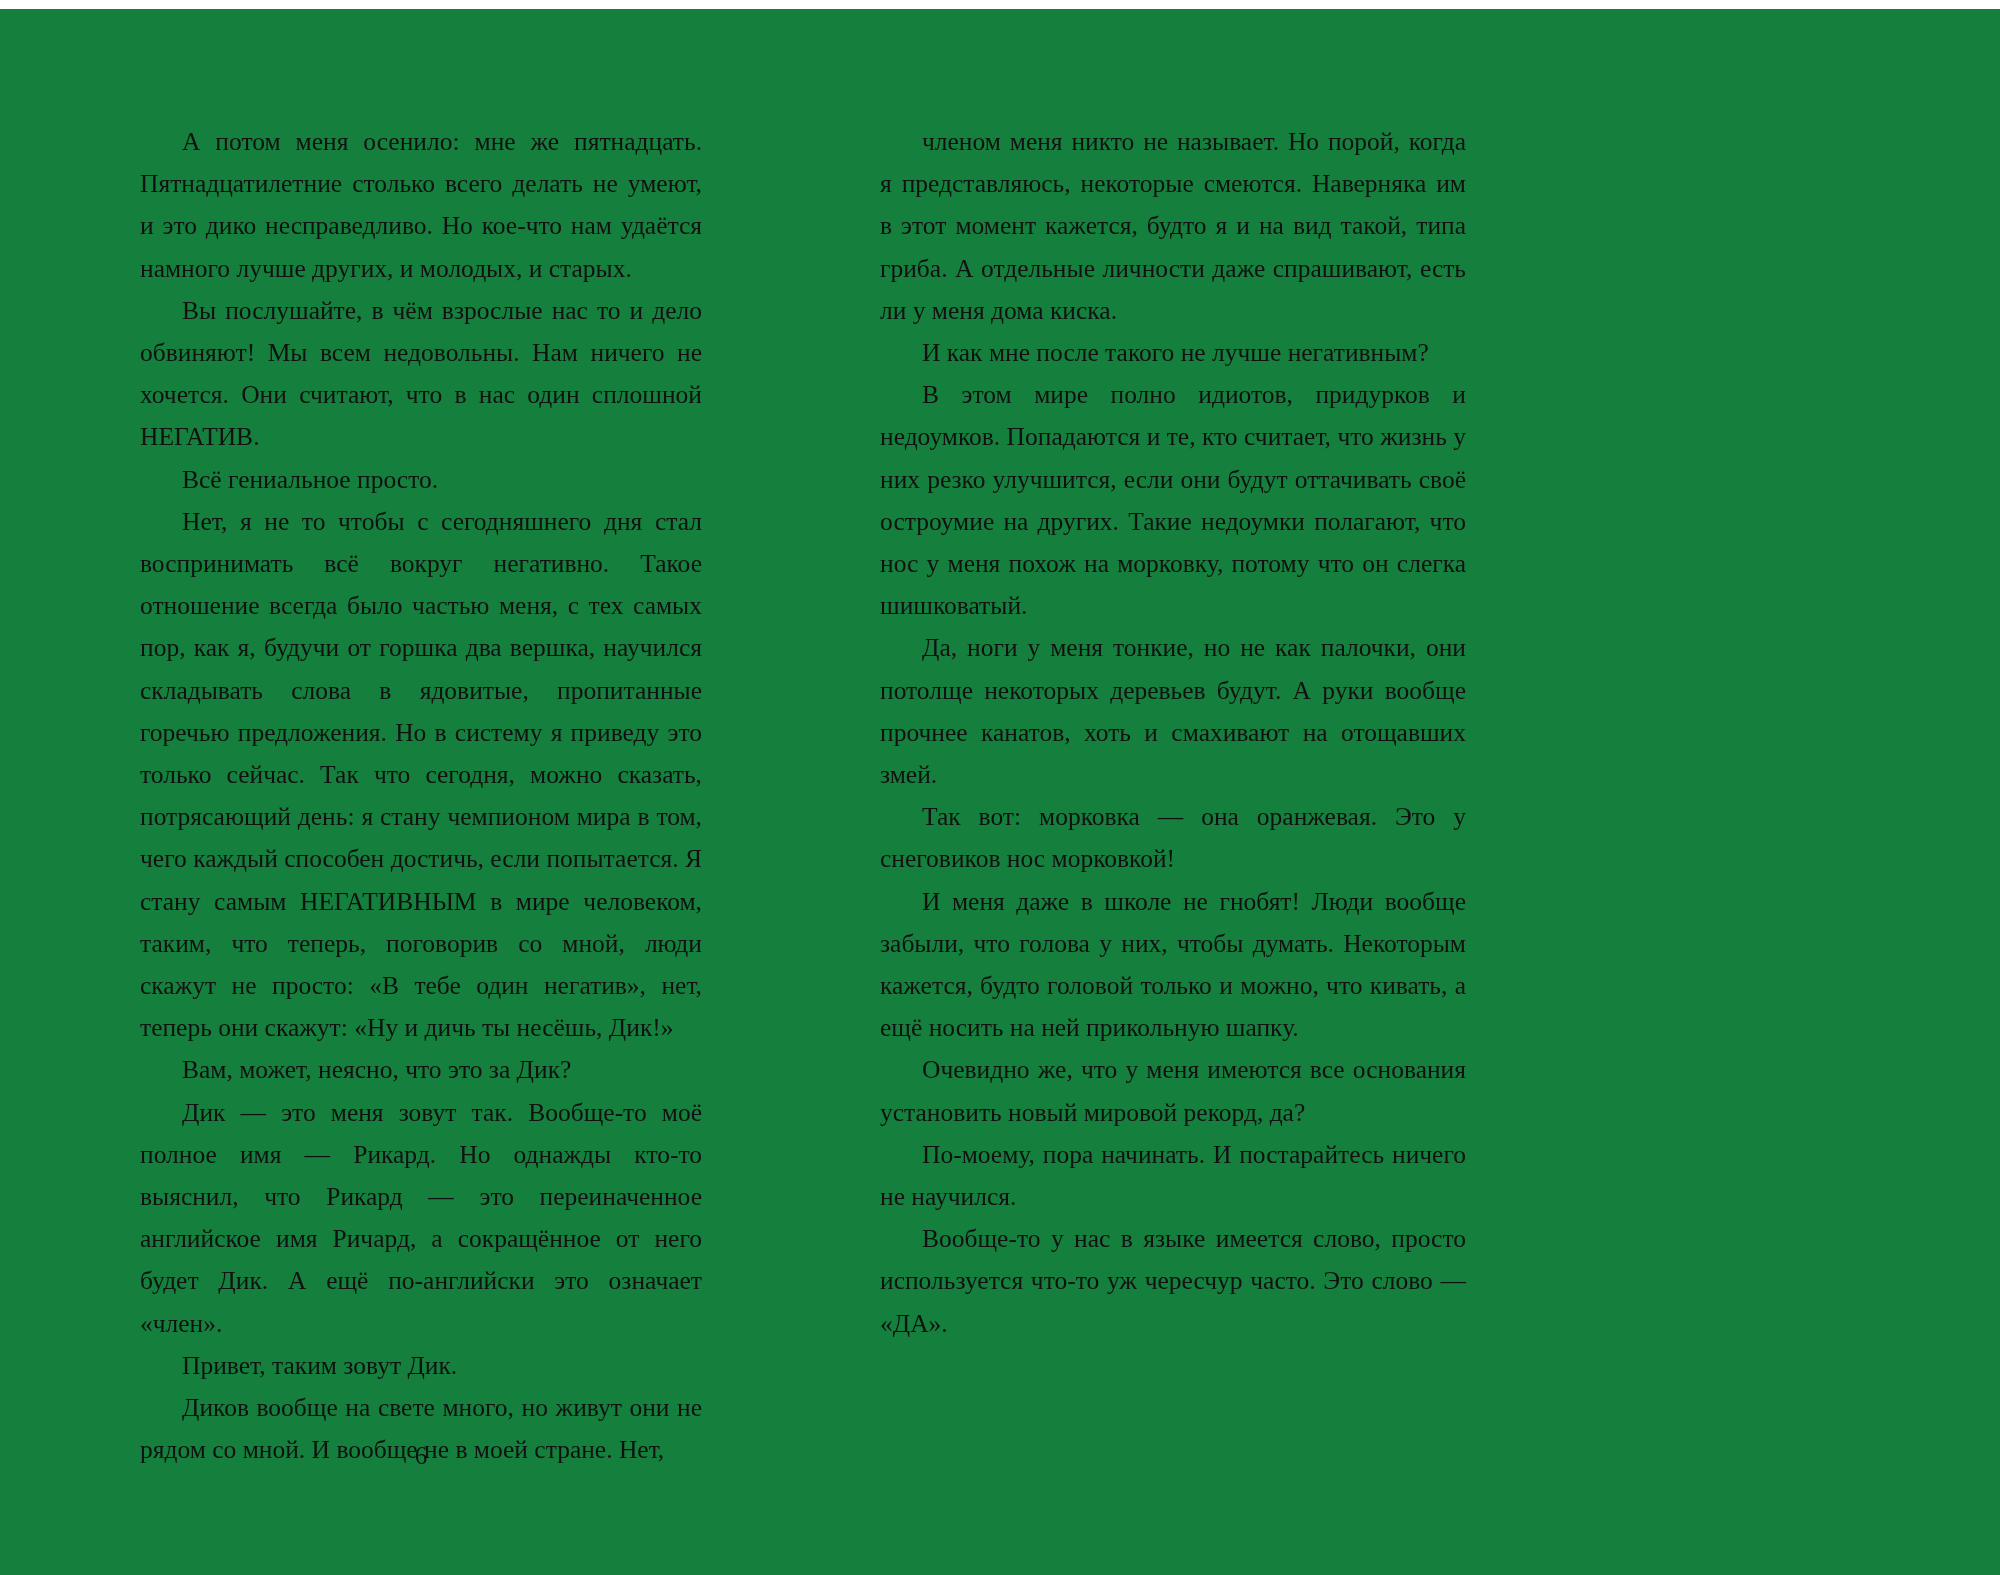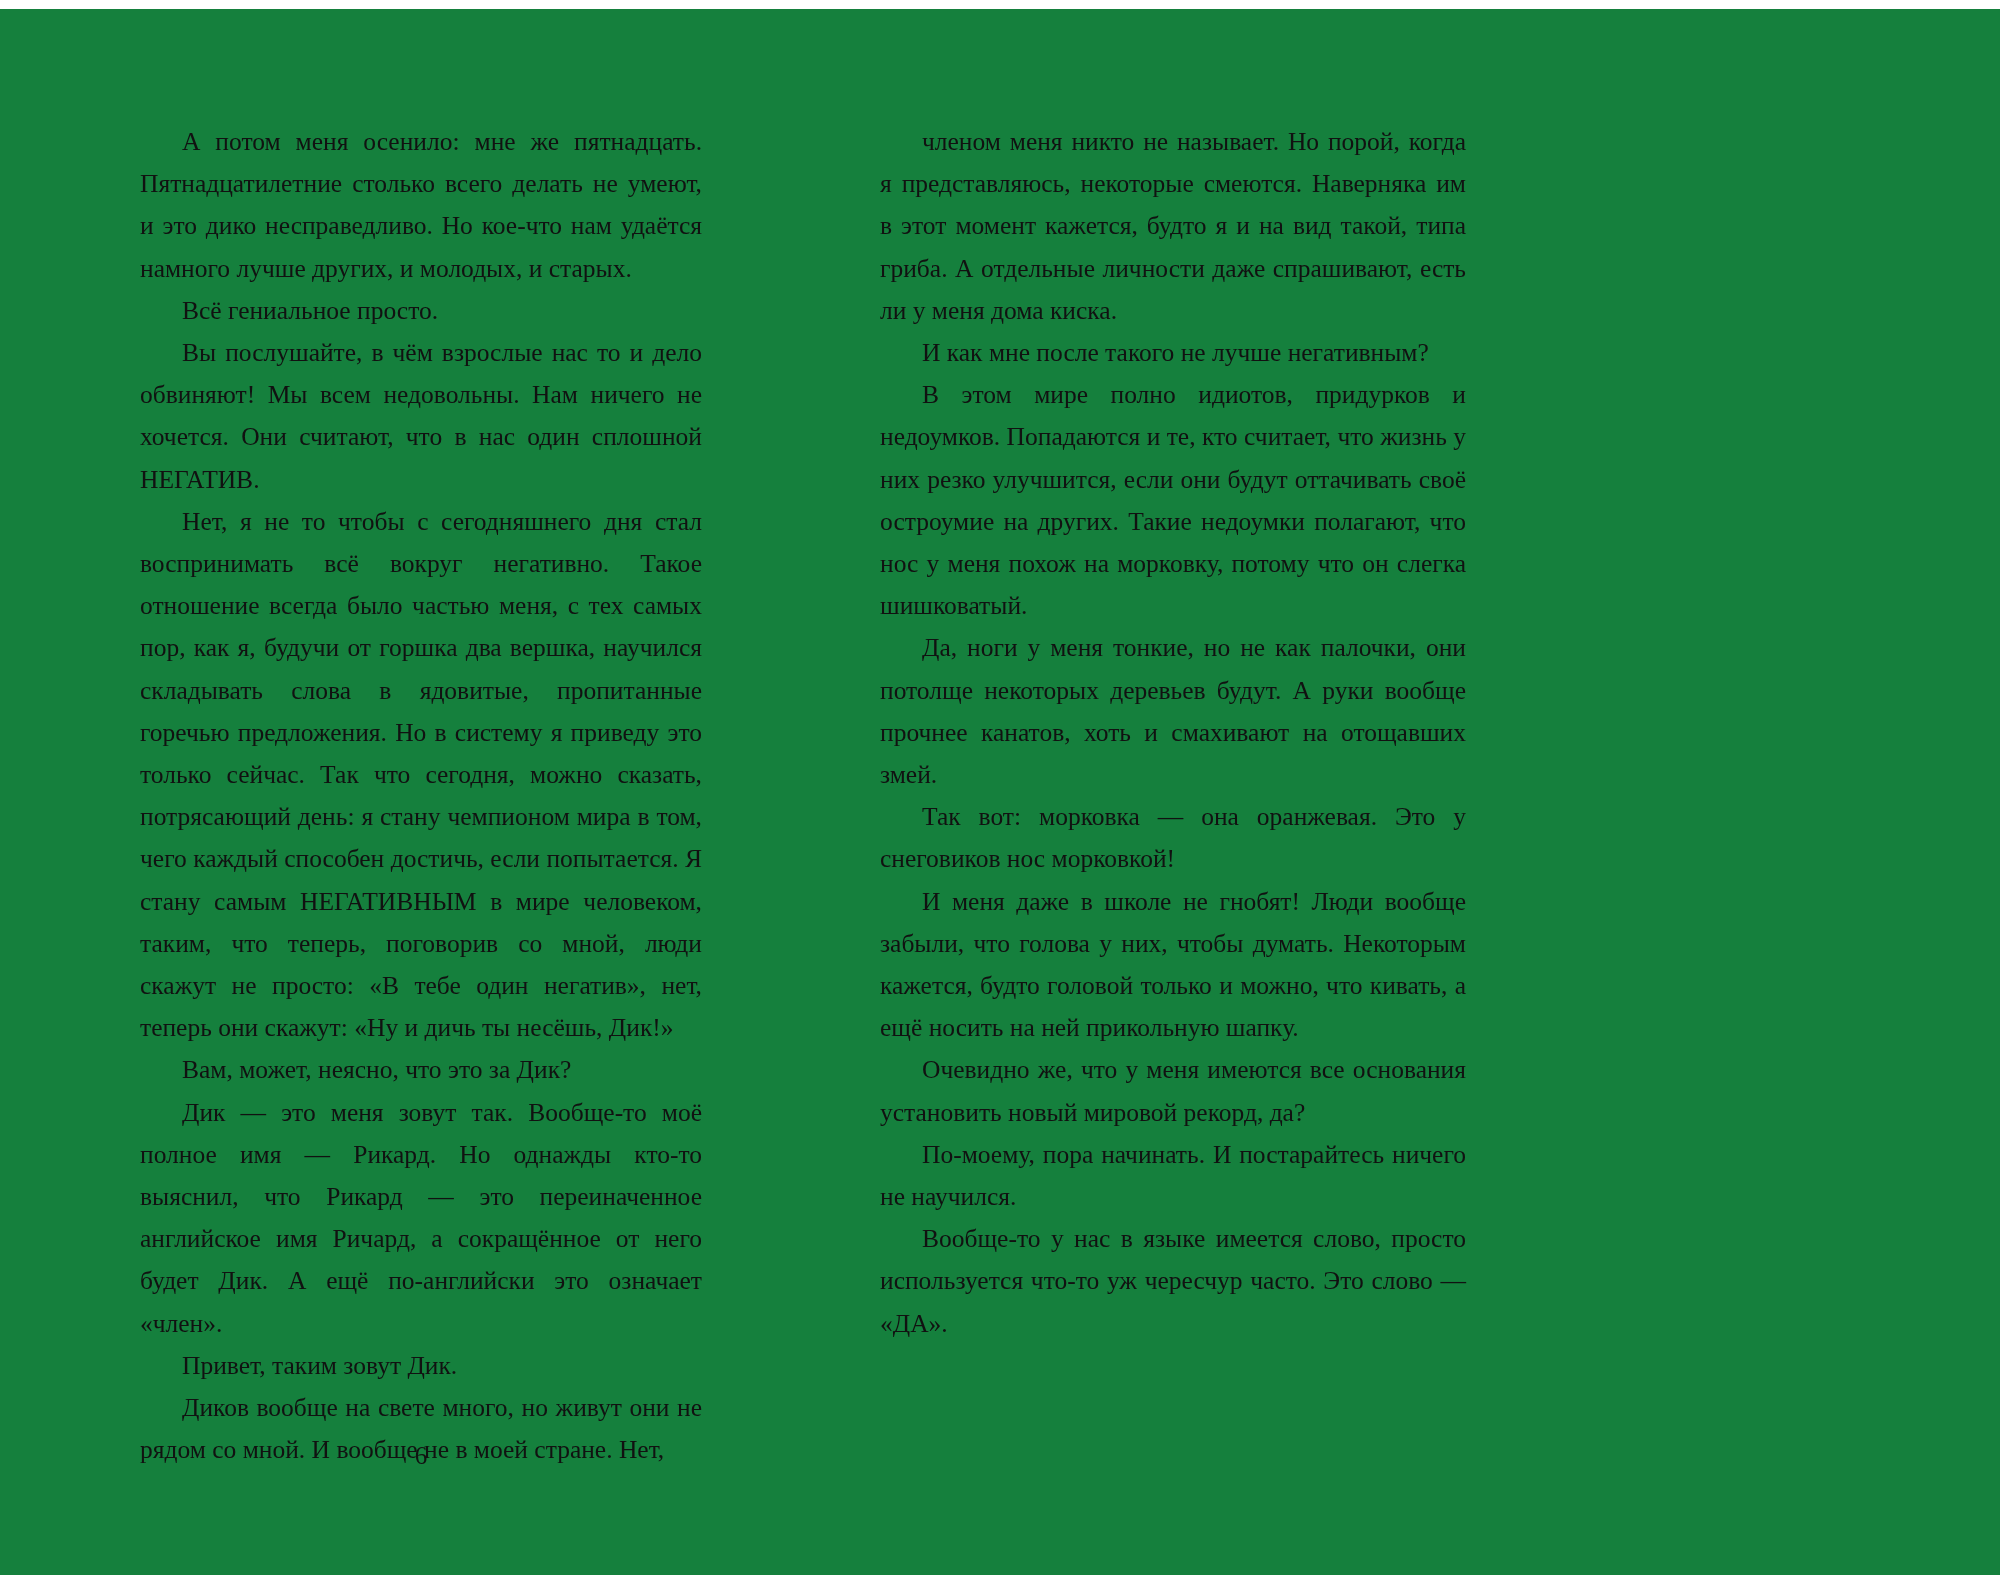--- a/index.html
+++ b/index.html
@@ -71,22 +71,22 @@
   }
 </style>
 </head>
 <body>
 
 <div class="spread">
 
   <div class="page page-left">
     <div class="text-block col-left">
       <p>А потом меня осенило: мне же пятнадцать. Пятнадцатилетние столько всего делать не умеют, и это дико несправедливо. Но кое-что нам удаётся намного лучше других, и молодых, и старых.</p>
+      <p>Вы послушайте, в чём взрослые нас то и дело обвиняют! Мы всем недовольны. Нам ничего не хочется. Они считают, что в нас один сплошной НЕГАТИВ.</p>
       <p>Всё гениальное просто.</p>
-      <p>Вы послушайте, в чём взрослые нас то и дело обвиняют! Мы всем недовольны. Нам ничего не хочется. Они считают, что в нас один сплошной НЕГАТИВ.</p>
       <p>Нет, я не то чтобы с сегодняшнего дня стал воспринимать всё вокруг негативно. Такое отношение всегда было частью меня, с тех самых пор, как я, будучи от горшка два вершка, научился складывать слова в ядовитые, пропитанные горечью предложения. Но в систему я приведу это только сейчас. Так что сегодня, можно сказать, потрясающий день: я стану чемпионом мира в том, чего каждый способен достичь, если попытается. Я стану самым НЕГАТИВНЫМ в мире человеком, таким, что теперь, поговорив со мной, люди скажут не просто: «В тебе один негатив», нет, теперь они скажут: «Ну и дичь ты несёшь, Дик!»</p>
       <p>Вам, может, неясно, что это за Дик?</p>
       <p>Дик — это меня зовут так. Вообще-то моё полное имя — Рикард. Но однажды кто-то выяснил, что Рикард — это переиначенное английское имя Ричард, а сокращённое от него будет Дик. А ещё по-английски это означает «член».</p>
       <p>Привет, таким зовут Дик.</p>
       <p>Диков вообще на свете много, но живут они не рядом со мной. И вообще не в моей стране. Нет,</p>
     </div>
     <div class="folio">6</div>
   </div>
 
   <div class="page page-right">

